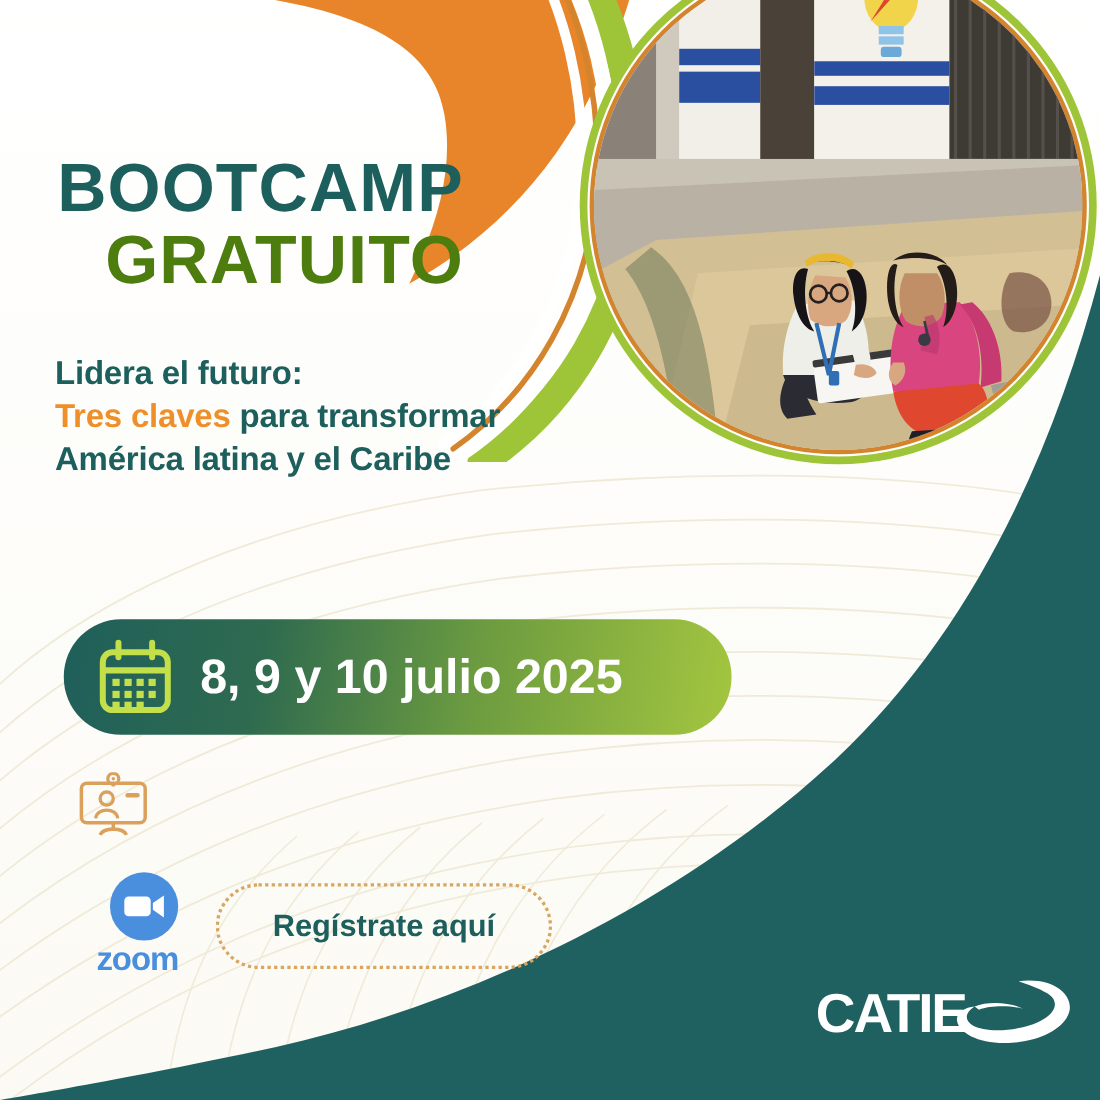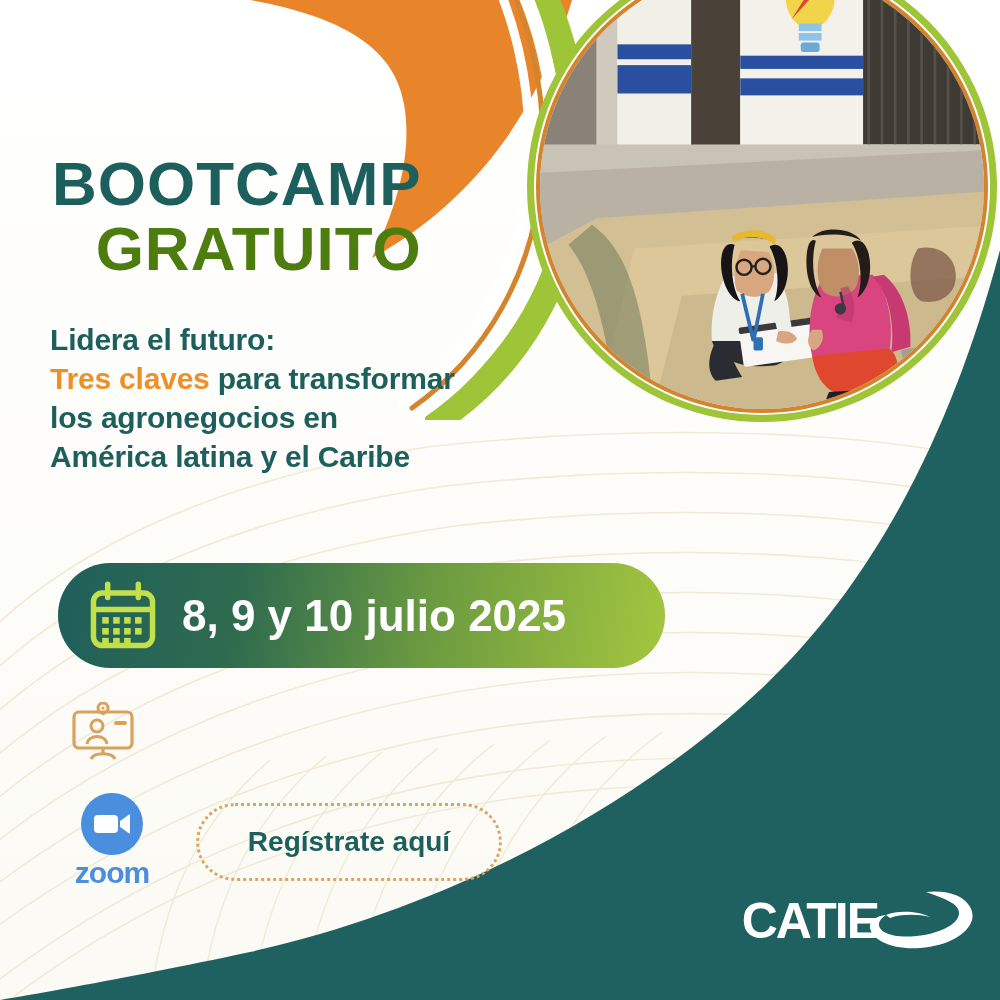--- a/index.html
+++ b/index.html
@@ -37,21 +37,21 @@
     position:absolute;inset:9px;border-radius:50%;
     background:#d4842c;
   }
   .photo-clip{
     position:absolute;inset:13px;border-radius:50%;overflow:hidden;
     background:#bdb2a4;
   }
   .photo-svg{position:absolute;inset:0;width:100%;height:100%;}
 
   
-  .hero{position:absolute;left:52px;top:152px;z-index:6;}
+  .hero{position:absolute;left:52px;top:140px;z-index:6;}
   .hero-line1{
     font-size:62px;font-weight:bold;letter-spacing:1px;
     color:#1d5f5c;line-height:1.02;
   }
   .hero-line2{
     font-size:62px;font-weight:bold;letter-spacing:1px;
     color:#4d7c0f;line-height:1.02;margin-top:2px;text-align:right;
   }
 
   
@@ -81,21 +81,21 @@
     display:flex;align-items:center;gap:22px;
   }
   .mon-icon{width:66px;height:60px;flex:0 0 auto;}
   .mod-text{font-size:27px;font-weight:bold;color:#1d5f5c;}
 
   
   .cta-row{
     position:absolute;left:62px;top:793px;z-index:6;
     display:flex;align-items:center;
   }
-  .zoom-logo{width:100px;display:flex;flex-direction:column;align-items:center;}
+  .zoom-logo{width:100px;display:flex;flex-direction:column;align-items:flex-end;}
   .zoom-badge{
     width:62px;height:62px;border-radius:50%;background:#4a8ede;
     display:flex;align-items:center;justify-content:center;
   }
   .zoom-word{
     font-size:30px;font-weight:bold;color:#4a8ede;margin-top:1px;letter-spacing:-1px;
   }
   .cta-btn{
     margin-left:34px;
     width:300px;height:72px;border-radius:40px;
@@ -272,21 +272,20 @@
   </div>
 
   <div class="hero">
     <div class="hero-line1">BOOTCAMP</div>
     <div class="hero-line2">GRATUITO</div>
   </div>
 
   <div class="sub">
     <div>Lidera el futuro:</div>
     <div><span class="hl">Tres claves</span><span> para transformar</span></div>
-    <div>los agronegocios en</div>
     <div>América latina y el Caribe</div>
   </div>
 
   <div class="date-banner">
     <svg class="cal-icon" viewBox="0 0 64 64">
       <rect x="5" y="11" width="54" height="48" rx="8" fill="none" stroke="#c3df4a" stroke-width="5"></rect>
       <path d="M5 26 L59 26" stroke="#c3df4a" stroke-width="5"></path>
       <path d="M18 3 L18 15 M46 3 L46 15" stroke="#c3df4a" stroke-width="5" stroke-linecap="round"></path>
       <g fill="#c3df4a">
         <rect x="13" y="33" width="6" height="6"></rect>

